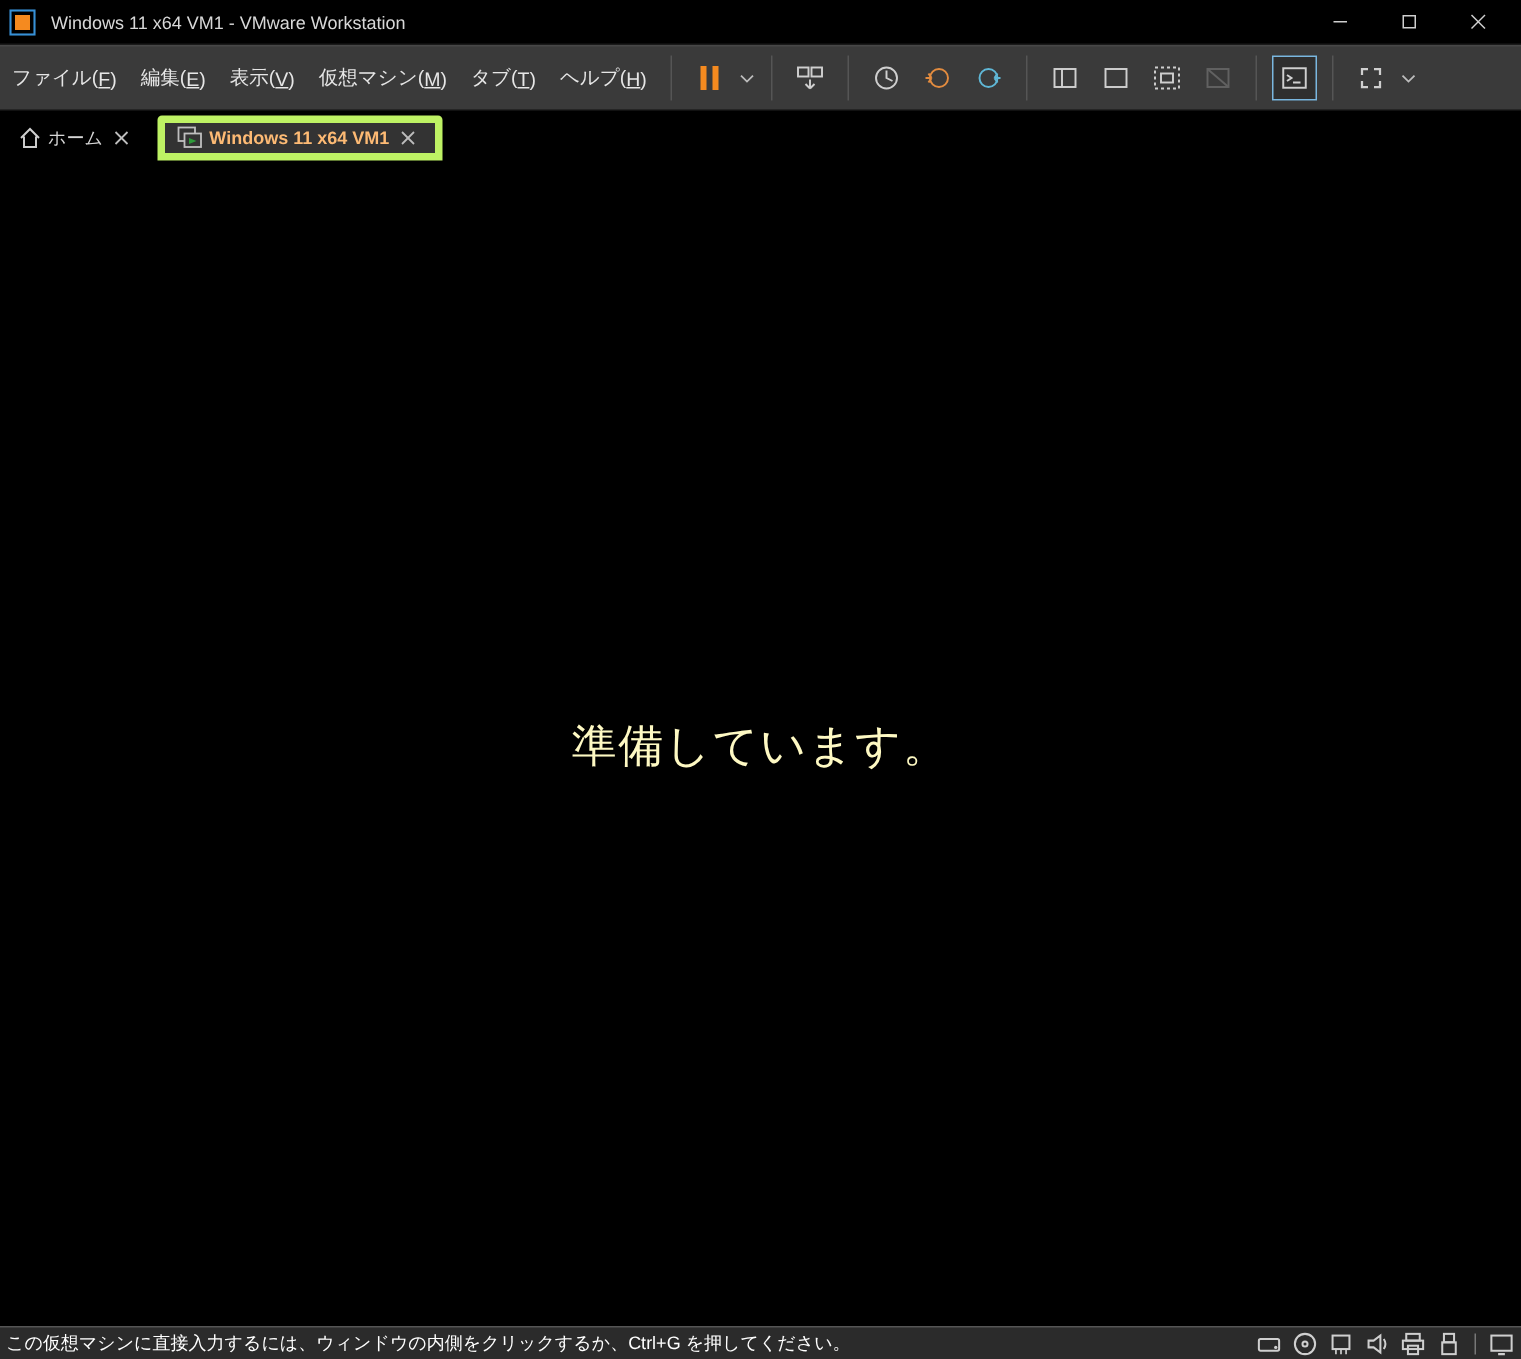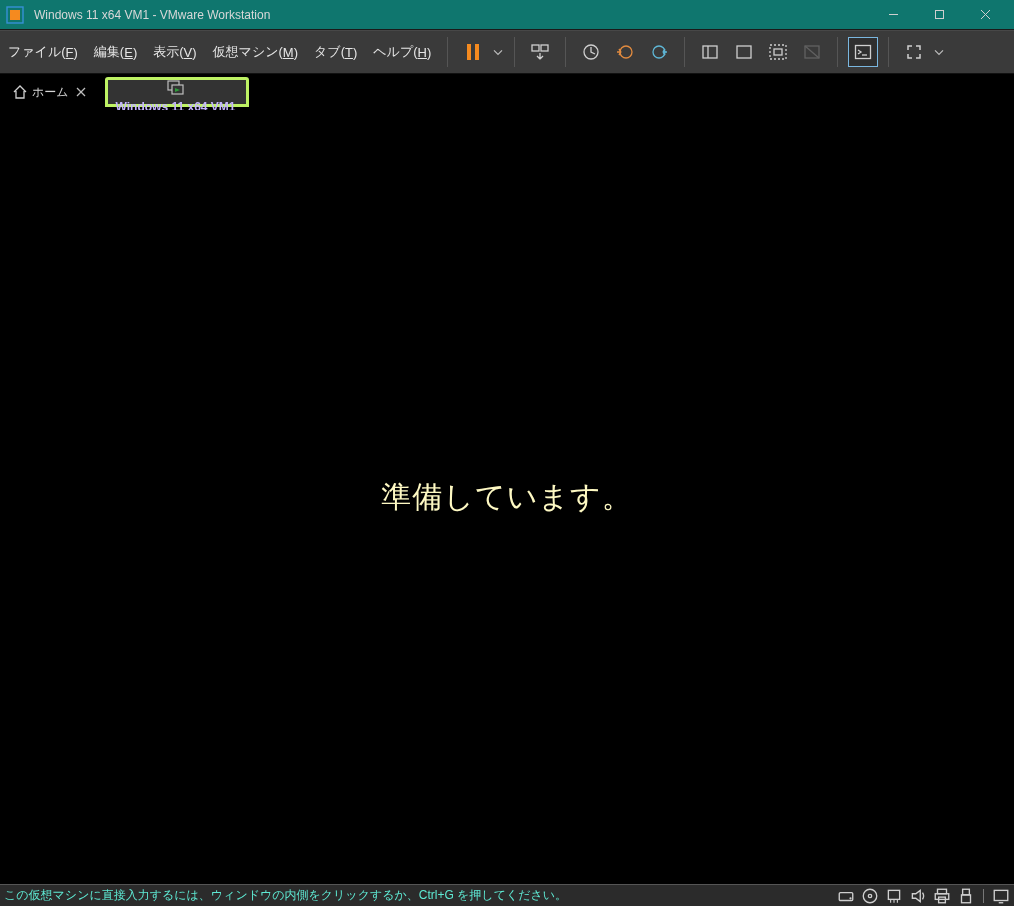--- a/index.html
+++ b/index.html
@@ -9,21 +9,21 @@
     background: #2b2b2b;
     font-family: "Segoe UI", "Meiryo", sans-serif;
     color: #e8e8e8;
     overflow: hidden;
     position: relative;
   }
 
   
   .titlebar {
     height: 30px;
-    background: #0f766e;
+    background: #000000;
     display: flex;
     align-items: center;
     padding: 0 6px 0 6px;
     font-size: 12px;
     color: #d8d8d8;
     border-bottom: 1px solid #1a1a1a;
   }
   .app-icon {
     width: 18px; height: 18px;
     display: flex; align-items: center; justify-content: center;
@@ -104,24 +104,23 @@
     height: 30px;
     padding: 0 10px 0 8px;
     gap: 4px;
     font-size: 12px;
     color: #d6d6d6;
     border-radius: 3px 3px 0 0;
   }
   .tab.home { background: transparent; }
   .tab.vm {
     background: #333333;
-    border: 3px solid #bef264;
-    color: #c4b5fd;
+    border: 5px solid #bef264;
+    color: #fdba74;
     font-weight: 600;
-    flex-direction: column;
   }
   .tab .tab-icon { display: flex; align-items: center; }
   .tab .tab-close {
     width: 16px; height: 16px;
     display: flex; align-items: center; justify-content: center;
     color: #bdbdbd;
     font-size: 14px;
   }
 
   
@@ -146,21 +145,21 @@
   
   .statusbar {
     position: absolute;
     left: 0; right: 0; bottom: 0;
     height: 22px;
     background: #2b2b2b;
     border-top: 1px solid #555;
     display: flex;
     align-items: center;
     font-size: 12px;
-    color: #5eead4;
+    color: #ffffff;
     padding: 0 4px;
     gap: 48px;
   }
   .statusbar .hint { flex: 1; white-space: nowrap; overflow: hidden; }
   .status-icons {
     display: flex;
     align-items: center;
     gap: 6px;
   }
   .status-icons .sicon {

